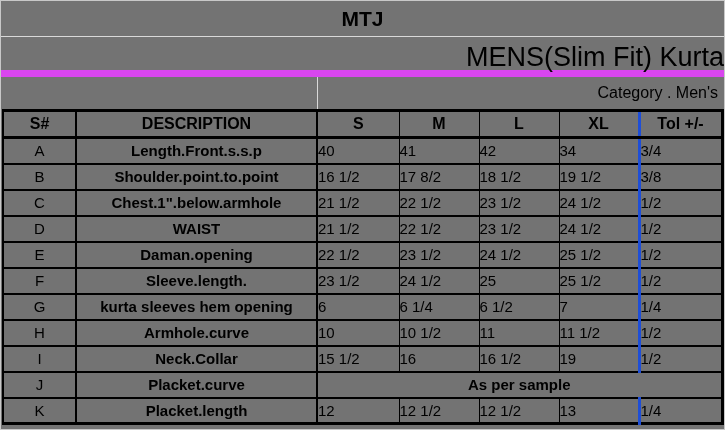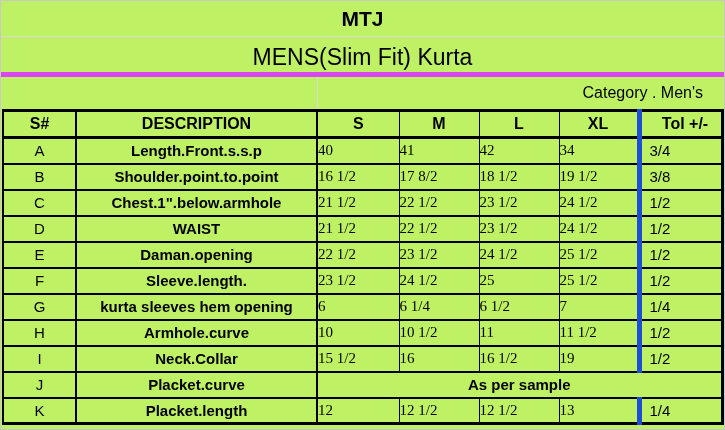--- a/index.html
+++ b/index.html
@@ -6,41 +6,41 @@
   html, body { margin: 0; padding: 0; }
   body {
     width: 725px; height: 430px;
     background: #ffffff;
     font-family: "Liberation Sans", sans-serif;
     color: #000000;
   }
   .sheet {
     width: 725px; height: 430px;
     border: 1px solid #c8c8c8;
-    background: #bef264;
+    background: #737373;
     overflow: hidden;
   }
   .row-title1 {
     height: 36px; line-height: 36px;
     text-align: center;
     font-size: 21px; font-weight: bold;
     border-bottom: 1px solid #d9d9d9;
   }
   .row-title2 {
     height: 40px; line-height: 40px;
-    text-align: center;
-    font-size: 23px;
-    border-bottom: 5px solid #d946ef;
+    text-align: right;
+    font-size: 27px;
+    border-bottom: 7px solid #d946ef;
   }
   .row-category {
     height: 32px; line-height: 32px;
     position: relative;
     font-size: 16px;
     text-align: right;
-    padding-right: 21px;
+    padding-right: 6px;
   }
   .row-category .vline {
     position: absolute;
     left: 316px; top: 0; bottom: 0;
     border-left: 1px solid #d9d9d9;
   }
   table.size-chart {
     border-collapse: collapse;
     table-layout: fixed;
     width: 719px;
@@ -62,24 +62,24 @@
     text-align: center;
     border-top: 3px solid #000;
     border-bottom: 3px solid #000;
   }
   table.size-chart tbody td {
     height: 26px;
     border-top: 2px solid #000;
     border-bottom: 2px solid #000;
   }
   table.size-chart .col-desc-b { border-left: 2px solid #000; }
-  table.size-chart .col-tol { border-left: 5px solid #1d4ed8; padding-left: 8px; }
+  table.size-chart .col-tol { border-left: 3px solid #1d4ed8; }
   td.sn { text-align: center; }
   td.desc { text-align: center; font-weight: bold; }
-  td.val { text-align: left; padding-left: 12px; font-family: Liberation Serif, serif; }
+  td.val { text-align: left; padding-left: 12px; }
   td.tol { text-align: left; }
   td.merged { text-align: center; font-weight: bold; }
 </style>
 </head>
 <body>
 
 <div class="sheet">
 
   <div class="row-title1">MTJ</div>
 

